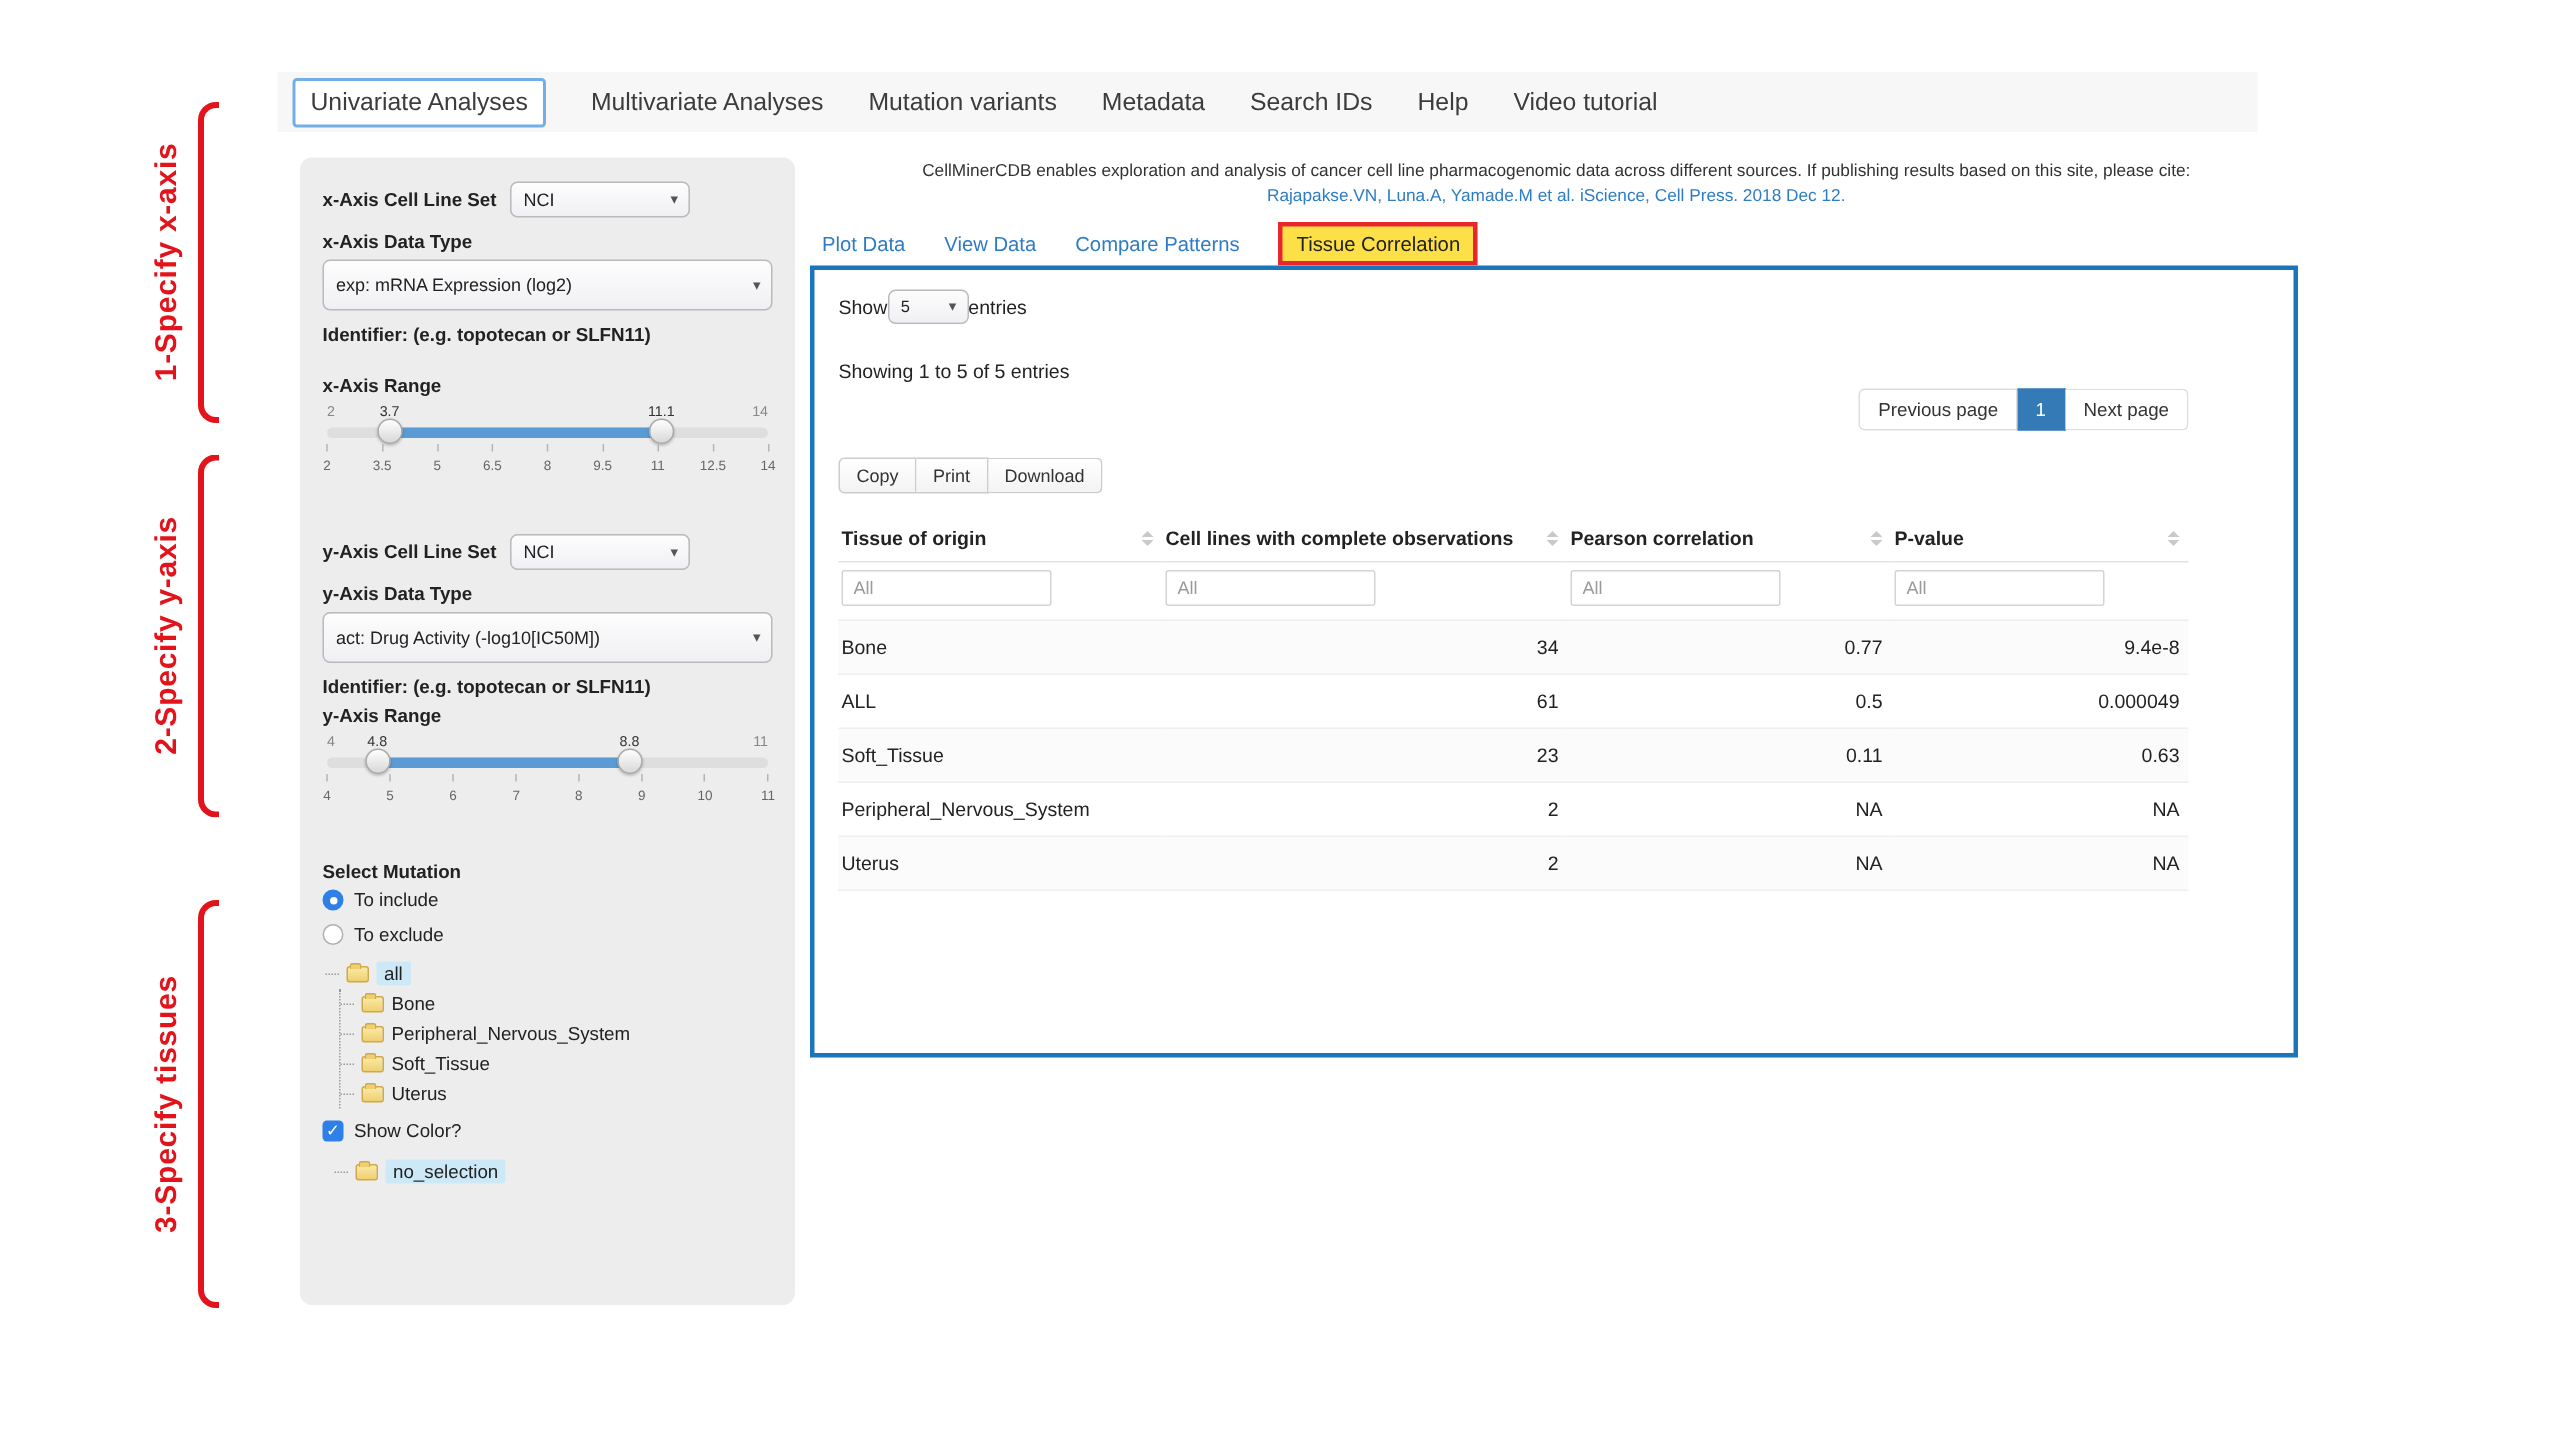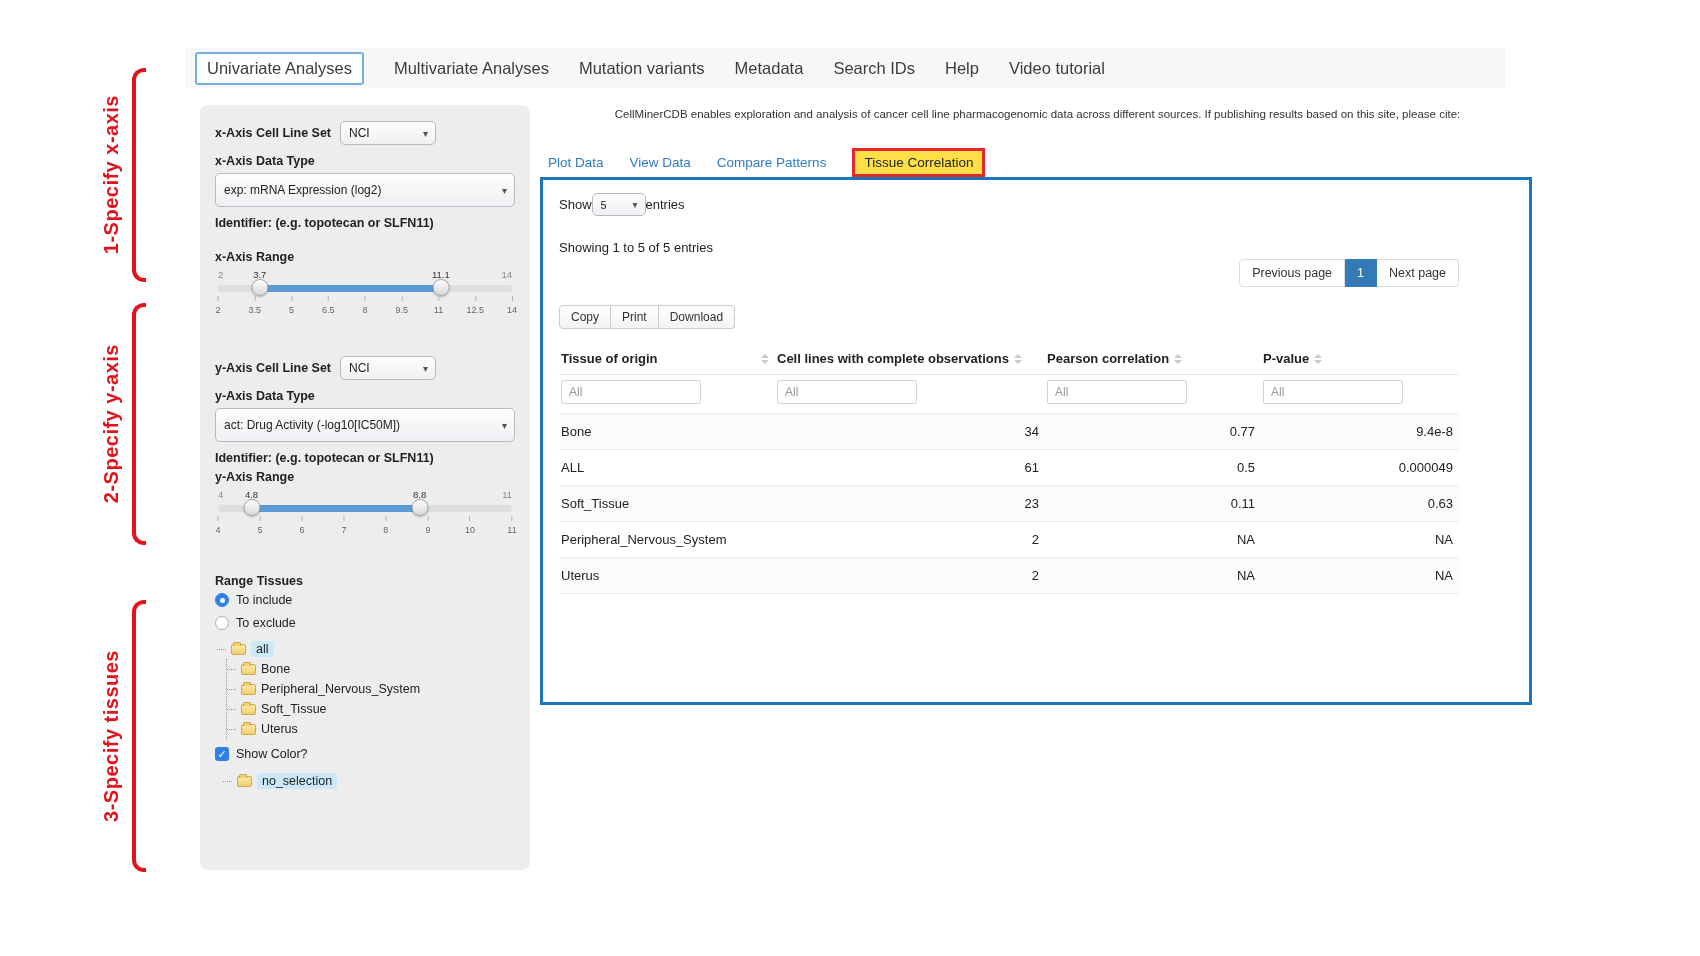--- a/index.html
+++ b/index.html
@@ -19,21 +19,21 @@
   .nav-tab { cursor:pointer; white-space:nowrap; }
   .nav-tab.active { background:#fff; border:2px solid #74aee6; border-radius:3px; padding:5px 10px; }
 
   
   .sidebar { position:absolute; left:200px; top:105px; width:330px; height:765px; background:#ededed; border-radius:8px; padding:16px 15px 10px; font-size:12.5px; }
   .field-label { font-weight:bold; font-size:12.5px; margin-bottom:5px; }
   .inline-row { display:flex; align-items:center; gap:9px; margin-bottom:9px; }
   .inline-row .field-label { margin-bottom:0; }
   .select { background:linear-gradient(#fdfdfd,#f0f0f4); border:1px solid #b9b9c0; border-radius:5px; height:24px; display:flex; align-items:center; justify-content:space-between; padding:0 7px 0 8px; font-size:12px; cursor:pointer; color:#222; }
   .select .chev { color:#555; font-size:10px; margin-left:6px; }
-  .select.small { width:96px; }
+  .select.small { width:120px; }
   .select.full { width:100%; margin-bottom:9px; height:34px; }
   .text-input { width:100%; height:26px; border:1px solid #c8c8c8; border-radius:4px; background:#fff; padding:0 8px; font-size:11.5px; font-family:inherit; color:#333; margin-bottom:10px; }
 
   
   .slider { position:relative; margin:4px 3px 0; }
   .slider-top { position:relative; height:13px; font-size:9.5px; color:#333; }
   .slider-top .endlab { position:absolute; top:0; color:#888; }
   .slider-top .fromto { position:absolute; top:0; transform:translateX(-50%); color:#333; }
   .slider-track { position:relative; height:7px; background:#dedede; border-radius:4px; margin-top:3px; }
   .slider-fill { position:absolute; top:0; bottom:0; background:#5b9bd5; }
@@ -83,21 +83,21 @@
   .tool-btn + .tool-btn { border-left:none; }
   .tool-btn:first-child { border-radius:4px 0 0 4px; }
   .tool-btn:last-child { border-radius:0 4px 4px 0; }
 
   table.results { width:900px; border-collapse:collapse; font-size:13px; table-layout:fixed; }
   table.results col.c1 { width:24%; } table.results col.c2 { width:30%; }
   table.results col.c3 { width:24%; } table.results col.c4 { width:22%; }
   th { font-weight:bold; padding:8px 6px 8px 2px; border-bottom:1px solid #e4e4e4; }
   .th-inner { display:flex; align-items:center; gap:5px; }
   .th-inner.between { justify-content:space-between; }
-  .th-inner.right { justify-content:flex-start; }
+  .th-inner.right { justify-content:space-between; }
   .sort-icon { display:inline-flex; flex-direction:column; align-items:center; cursor:pointer; }
   .sort-icon i { display:block; width:0; height:0; border-left:4px solid transparent; border-right:4px solid transparent; }
   .sort-icon .up { border-bottom:4px solid #c9c9c9; margin-bottom:2px; }
   .sort-icon .dn { border-top:4px solid #c9c9c9; }
   tr.filter-row td { padding:5px 2px 9px; border-bottom:1px solid #ededed; }
   .col-filter { width:140px; height:24px; border:1px solid #d4d4d4; border-radius:2px; padding:2px 7px; font-size:12px; font-family:inherit; color:#555; }
   .col-filter::placeholder { color:#9a9a9a; }
   tbody.data tr { border-bottom:1px solid #efefef; }
   tbody.data tr:nth-child(odd) { background:#fbfbfb; }
   tbody.data td { padding:10px 6px 10px 2px; color:#222; }
@@ -209,21 +209,21 @@
         <div class="tick" style="left:14.3%"><i></i><span>5</span></div>
         <div class="tick" style="left:28.6%"><i></i><span>6</span></div>
         <div class="tick" style="left:42.9%"><i></i><span>7</span></div>
         <div class="tick" style="left:57.1%"><i></i><span>8</span></div>
         <div class="tick" style="left:71.4%"><i></i><span>9</span></div>
         <div class="tick" style="left:85.7%"><i></i><span>10</span></div>
         <div class="tick" style="left:100%"><i></i><span>11</span></div>
       </div>
     </div>
 
-    <div class="field-label">Range Tissues</div>
+    <div class="field-label">Select Mutation</div>
     <div class="radio-row">
       <span class="radio checked"></span>
       <span>To include</span>
     </div>
     <div class="radio-row">
       <span class="radio"></span>
       <span>To exclude</span>
     </div>
 
     <div class="tree">
@@ -266,20 +266,21 @@
         <span class="dash"></span>
         <span class="folder"></span>
         <span class="tree-label hl">no_selection</span>
       </div>
     </div>
 
   </div>
 
   <div class="citation">
     <div>CellMinerCDB enables exploration and analysis of cancer cell line pharmacogenomic data across different sources. If publishing results based on this site, please cite:</div>
+    <div class="cite-link">Rajapakse.VN, Luna.A, Yamade.M et al. iScience, Cell Press. 2018 Dec 12.</div>
   </div>
 
   <div class="subtabs">
     <div class="subtab">Plot Data</div>
     <div class="subtab">View Data</div>
     <div class="subtab">Compare Patterns</div>
     <div class="subtab active">Tissue Correlation</div>
   </div>
 
   <div class="panel">

